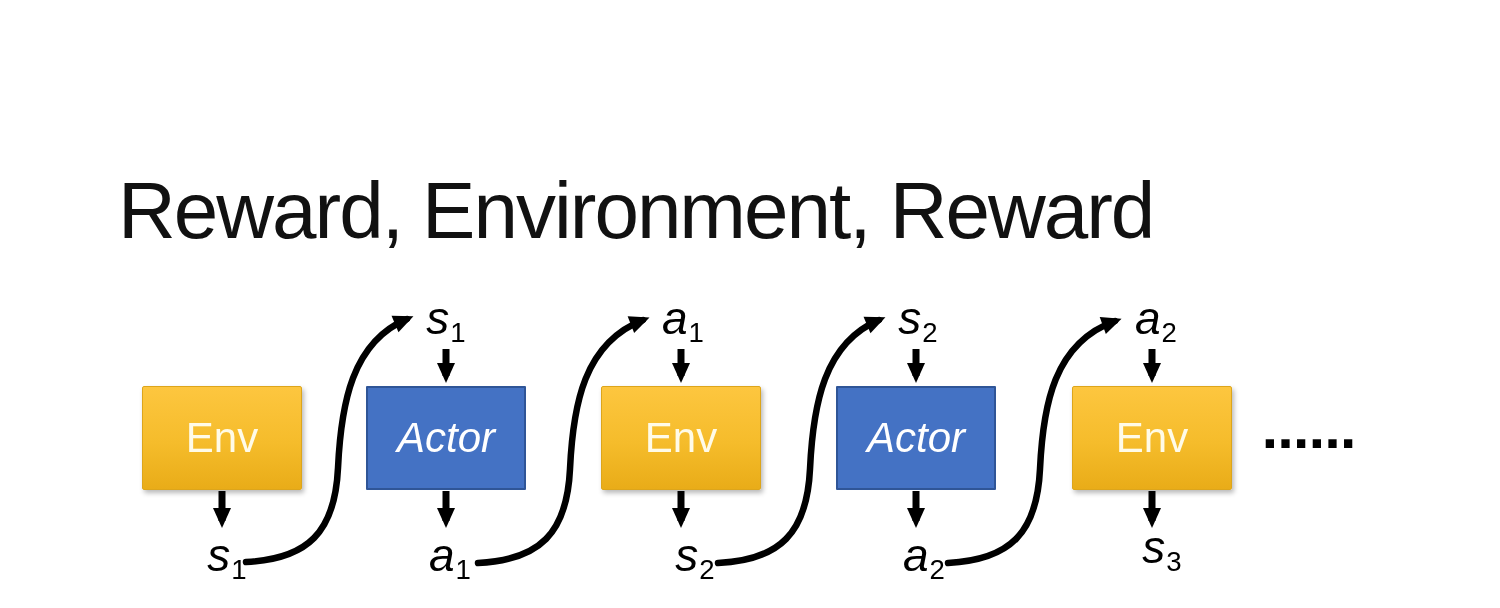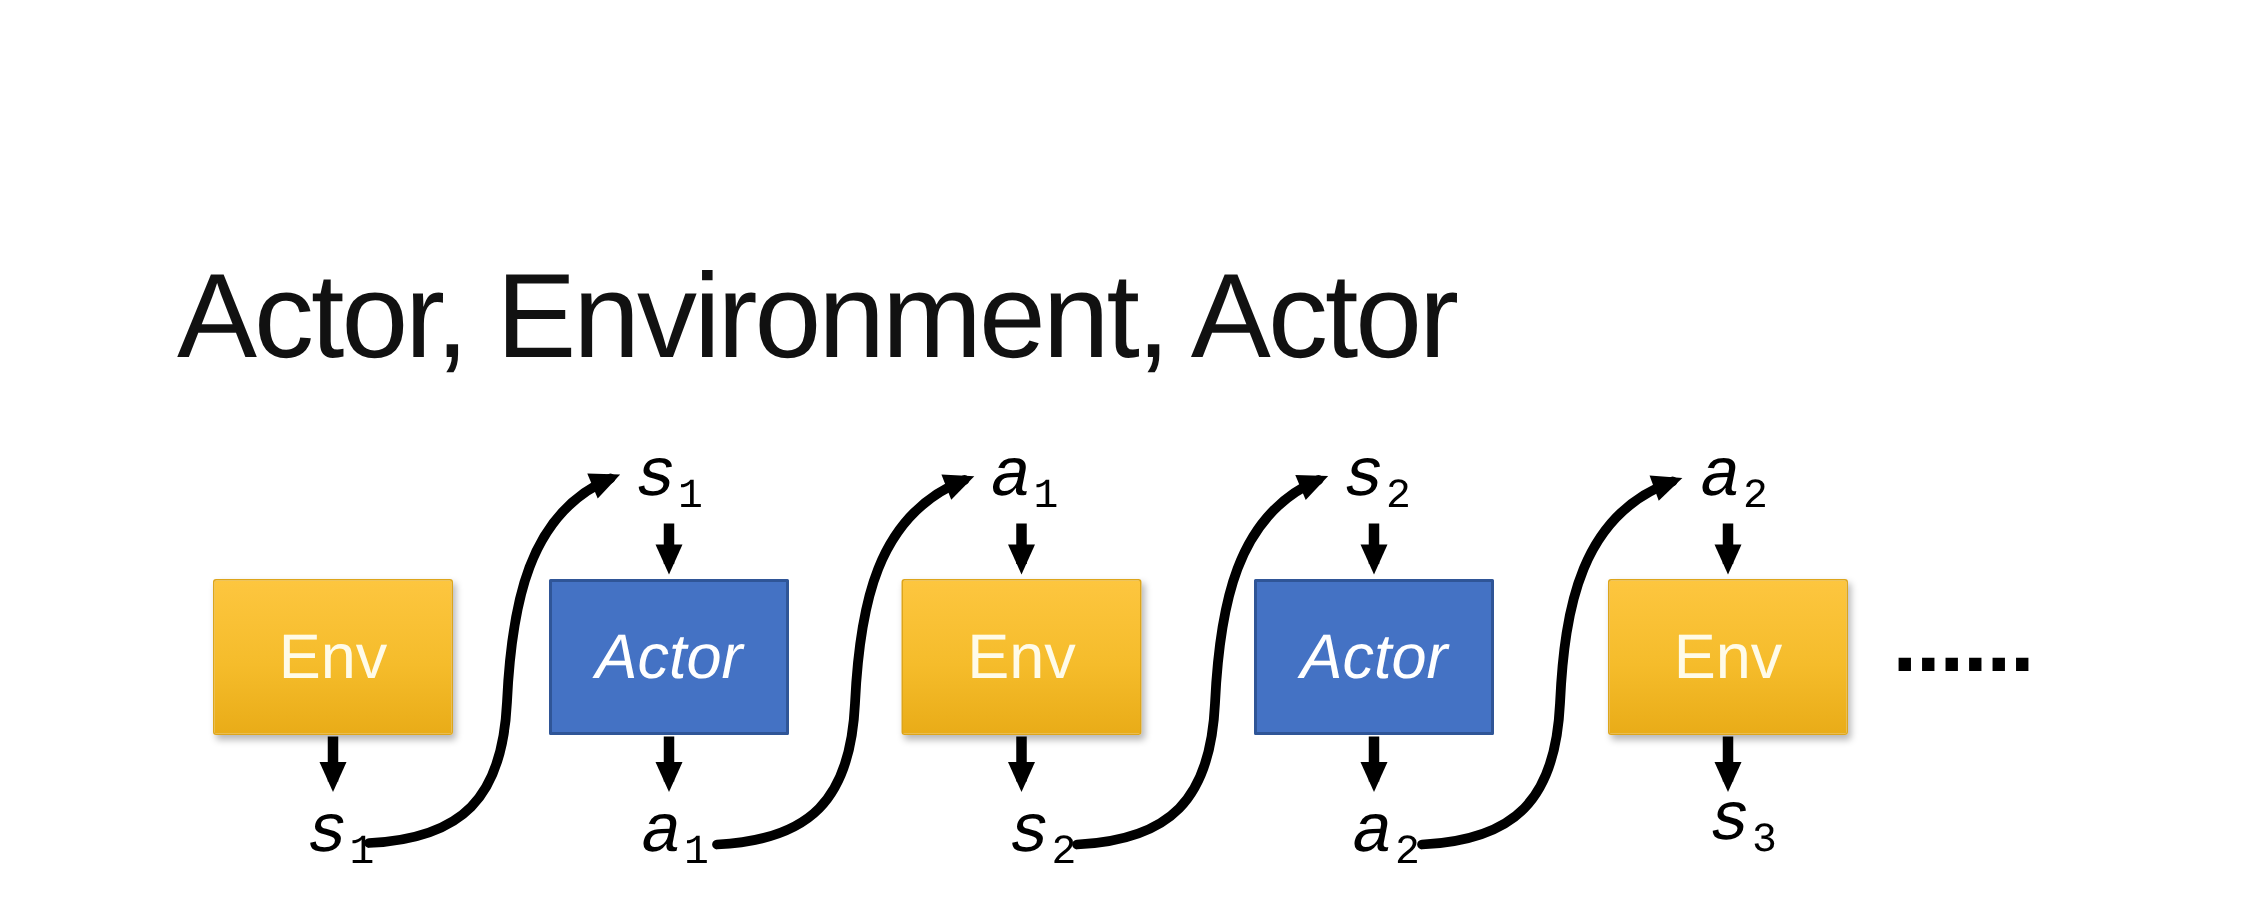--- a/index.html
+++ b/index.html
@@ -28,39 +28,39 @@
   }
   .box.actor {
     background:#4472C4;
     border:2px solid #2F5597;
     color:#FFFFFF;
     border-radius:1px;
     font-style:italic;
   }
   .mlabel {
     position:absolute; transform:translateX(-50%);
-    font-family:Liberation Mono, monospace;
+    font-family:Liberation Sans, sans-serif;
     font-size:46px; line-height:1; color:#000; white-space:nowrap;
   }
   .mbase { font-style:italic; }
   .msub  { font-size:0.6em; vertical-align:-0.3em; margin-left:1px; font-style:normal; }
   .ellipsis {
     position:absolute; left:1262px; top:408px;
     font-size:47px; font-weight:bold; line-height:1; color:#000;
     letter-spacing:0px; white-space:nowrap;
     font-family:"DejaVu Sans", sans-serif;
   }
   svg.arrows { position:absolute; left:0; top:0; pointer-events:none; }
 </style>
 </head>
 <body>
 
 <div class="slide">
 
-  <h1 class="slide-title">Actor, Environment, Actor</h1>
+  <h1 class="slide-title">Reward, Environment, Reward</h1>
 
   <svg class="arrows" width="1500" height="608" viewBox="0 0 1500 608">
     <defs>
       <marker id="ah" markerUnits="userSpaceOnUse" markerWidth="22" markerHeight="20" refX="14" refY="10" orient="auto">
         <path d="M1,1 L21,10 L1,19 Z" fill="#000"></path>
       </marker>
     </defs>
 
     <line x1="446" y1="349" x2="446" y2="376" stroke="#000" stroke-width="7" marker-end="url(#ah)"></line>
     <line x1="681" y1="349" x2="681" y2="376" stroke="#000" stroke-width="7" marker-end="url(#ah)"></line>

